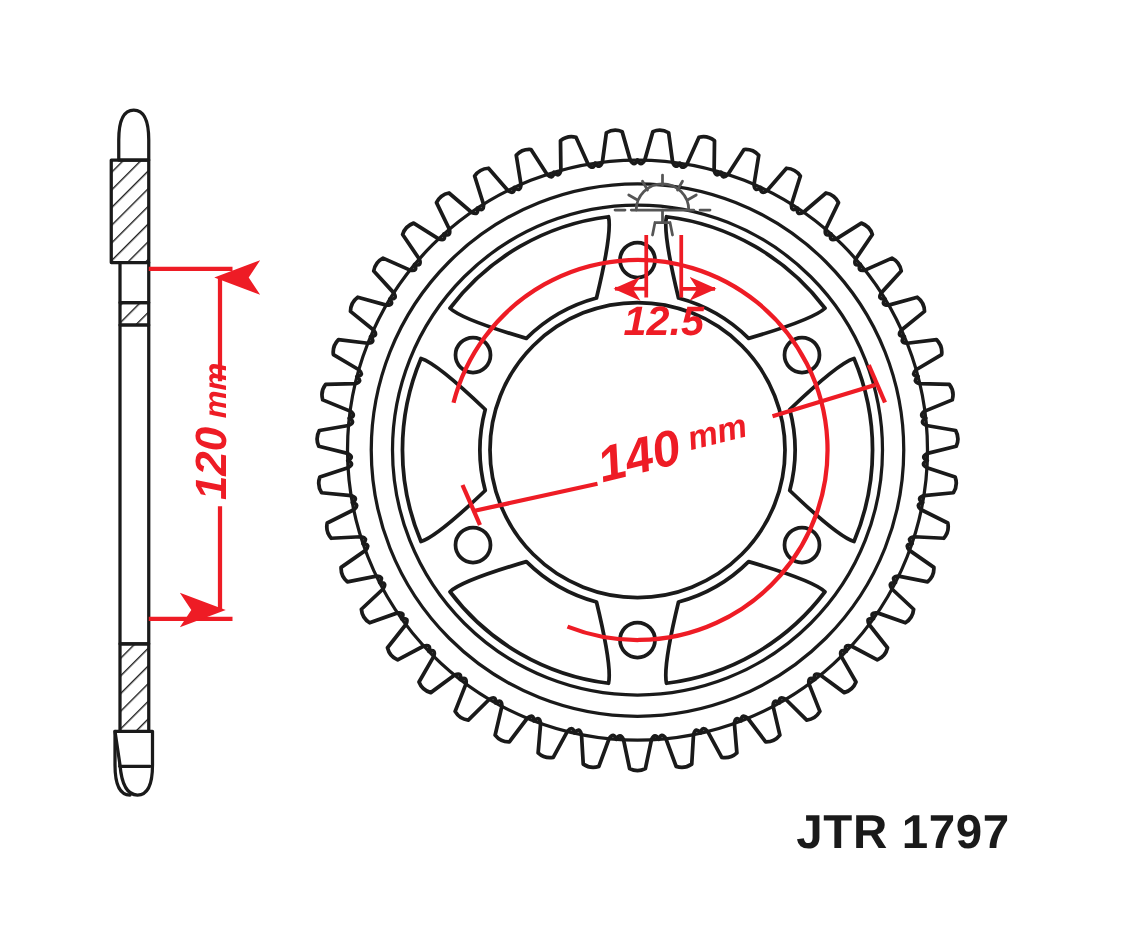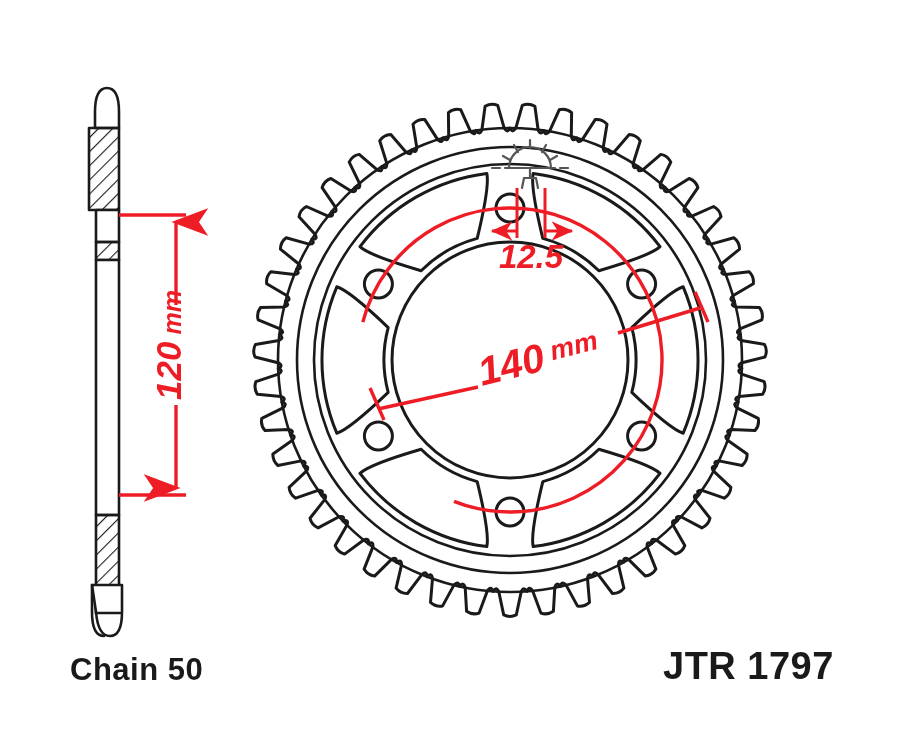--- a/index.html
+++ b/index.html
@@ -34,21 +34,20 @@
     left: 70px;
     top: 652px;
     font-size: 31px;
     letter-spacing: 0.5px;
   }
   #part-label {
     left: 637px;
     top: 645px;
     font-size: 38px;
     letter-spacing: 0.5px;
-    margin-left: 26px;
   }
 </style>
 </head>
 <body>
 
 <div id="page">
 
   <svg id="drawing" viewBox="0 0 900 752">
     <defs>
 
@@ -177,16 +176,15 @@
       <line x1="503" y1="156" x2="510" y2="160"></line>
       <line x1="546" y1="145" x2="542" y2="152"></line>
       <line x1="557" y1="156" x2="550" y2="160"></line>
       <line x1="500" y1="168" x2="492" y2="168"></line>
       <line x1="560" y1="168" x2="568" y2="168"></line>
 
       <path d="M530 168 L530 178 M524 178 L536 178 M524 178 L522 188 M536 178 L538 188"></path>
     </g>
   </svg>
 
-  <div class="lbl" id="chain-label">Chain 50</div>
   <div class="lbl" id="part-label">JTR 1797</div>
 
 </div>
 
 </body></html>

